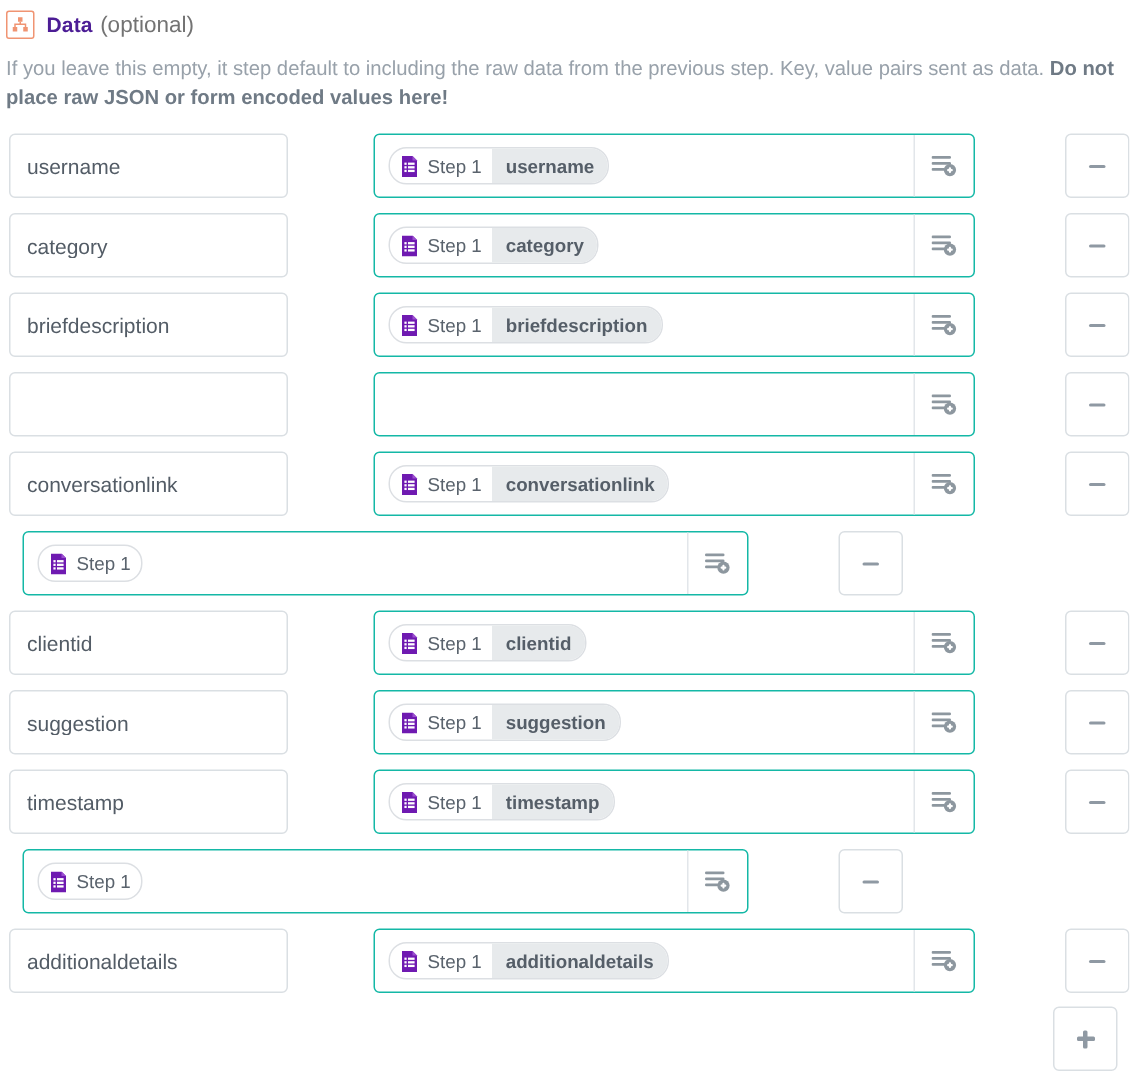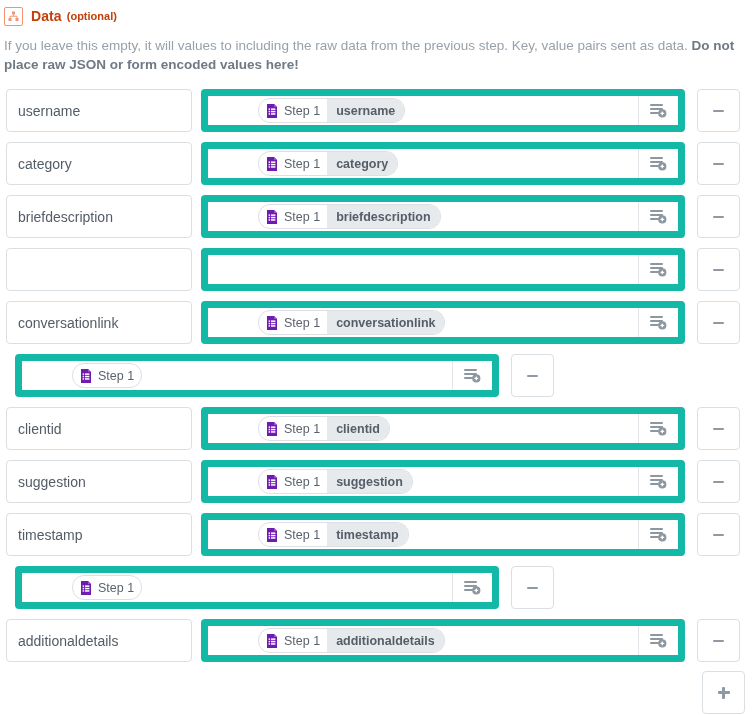--- a/index.html
+++ b/index.html
@@ -34,27 +34,27 @@
     display: flex;
     align-items: center;
     justify-content: center;
     flex: none;
     background: #ffffff;
   }
   .app-icon svg { display: block; }
   .field-title {
     font-size: 14px;
     font-weight: bold;
-    color: #c2410c;
+    color: #4c1d95;
     letter-spacing: .1px;
   }
   .field-optional {
-    font-size: 11px;
-    color: #c2410c;
-    font-weight: bold;
+    font-size: 15px;
+    color: #737373;
+    font-weight: normal;
     margin-left: -3px;
   }
 
   .field-help {
     margin: 9px 0 0 4px;
     width: 740px;
     font-size: 13.5px;
     line-height: 19px;
     color: #98a1aa;
   }
@@ -62,20 +62,21 @@
 
   
   .rows { margin-top: 14px; }
 
   .row {
     display: flex;
     align-items: center;
     height: 45px;
     margin-bottom: 8px;
     padding-left: 6px;
+    gap: 48px;
   }
 
   .key-input {
     width: 186px;
     height: 43px;
     box-sizing: border-box;
     border: 1px solid #dadfe3;
     border-radius: 4px;
     background: #fff;
     font-family: "Liberation Sans", sans-serif;
@@ -84,27 +85,26 @@
     padding: 0 11px;
     outline: none;
   }
   .key-input::placeholder { color: #b9c0c7; }
 
   .value-wrap {
     margin-left: 9px;
     width: 484px;
     height: 43px;
     box-sizing: border-box;
-    border: 7px solid #14b8a6;
+    border: 1px solid #14b8a6;
     border-radius: 4px;
     background: #fff;
     display: flex;
     align-items: center;
     position: relative;
-    padding-left: 41px;
   }
   .value-field {
     flex: 1;
     height: 100%;
     display: flex;
     align-items: center;
     padding-left: 9px;
     overflow: hidden;
   }
 
@@ -216,21 +216,21 @@
         <rect x="0.5" y="7" width="3" height="3" fill="#f09472"></rect>
         <rect x="7.5" y="7" width="3" height="3" fill="#f09472"></rect>
         <path d="M5.5 3.5 V5.2 M2 7 V5.2 H9 V7" stroke="#f09472" stroke-width="1" fill="none"></path>
       </svg>
     </span>
     <span class="field-title">Data</span>
     <span class="field-optional">(optional)</span>
   </div>
 
   <p class="field-help">
-    <span>If you leave this empty, it will values to including the raw data from the previous step. Key, value pairs sent as data. </span><b>Do not place raw JSON or form encoded values here!</b>
+    <span>If you leave this empty, it step default to including the raw data from the previous step. Key, value pairs sent as data. </span><b>Do not place raw JSON or form encoded values here!</b>
   </p>
 
   <div class="rows" id="rows">
       <div class="row">
         <input class="key-input" type="text" value="username" style="">
         <div class="value-wrap">
           <div class="value-field">
             <span class="token">
               <svg class="token-icon" viewBox="0 0 14 14" aria-hidden="true">
                 <path d="M2 0 h7 l3 3 v11 h-10 z" fill="#6f1ab1"></path>

